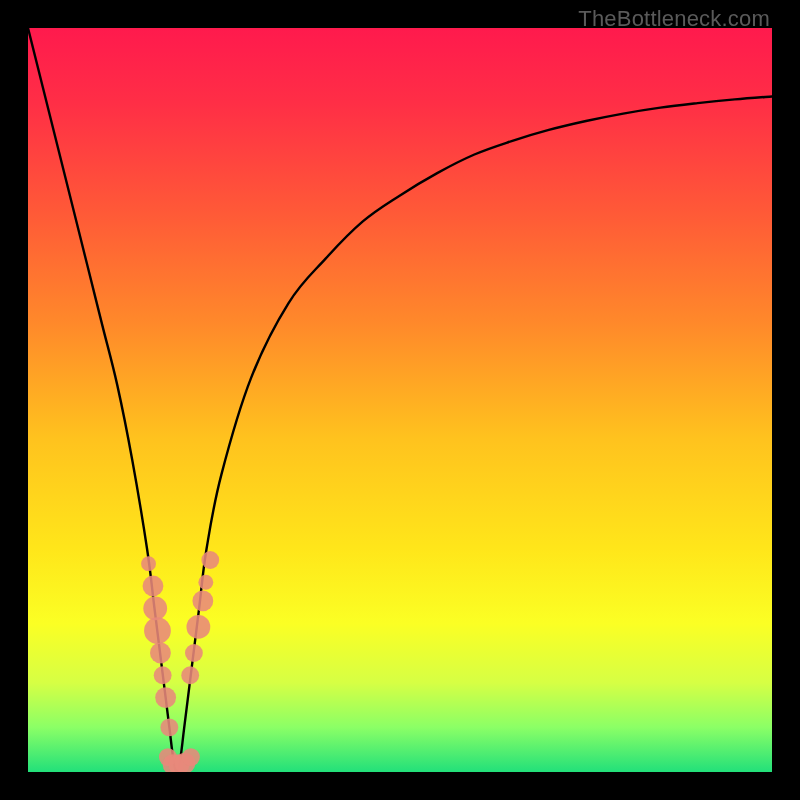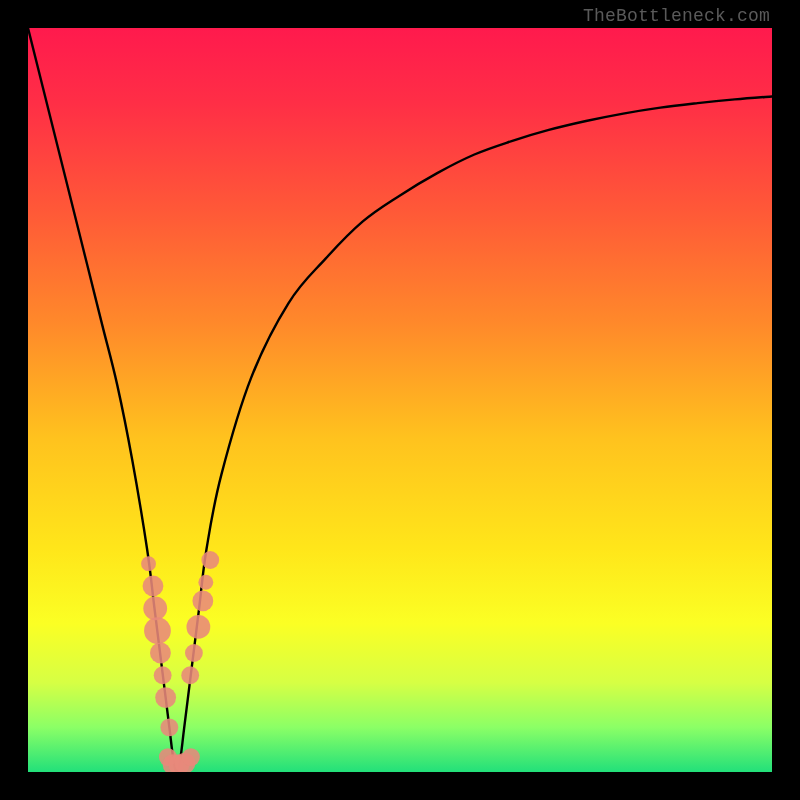--- a/index.html
+++ b/index.html
@@ -27,25 +27,24 @@
   }
   .gradient-bg {
     position: absolute;
     left: 0; top: 0;
     width: 100%; height: 100%;
   }
   .watermark {
     position: absolute;
     top: 6px;
     right: 30px;
-    font-size: 18px;
+    font-size: 22px;
     font-weight: 500;
     color: #5a5a5a;
     letter-spacing: 0.2px;
-    font-family: Liberation Mono, monospace;
   }
   svg.curves {
     position: absolute;
     left: 0; top: 0;
     width: 100%; height: 100%;
   }
   .bead {
     fill: #e8897b;
     fill-opacity: 0.88;
     stroke: none;

